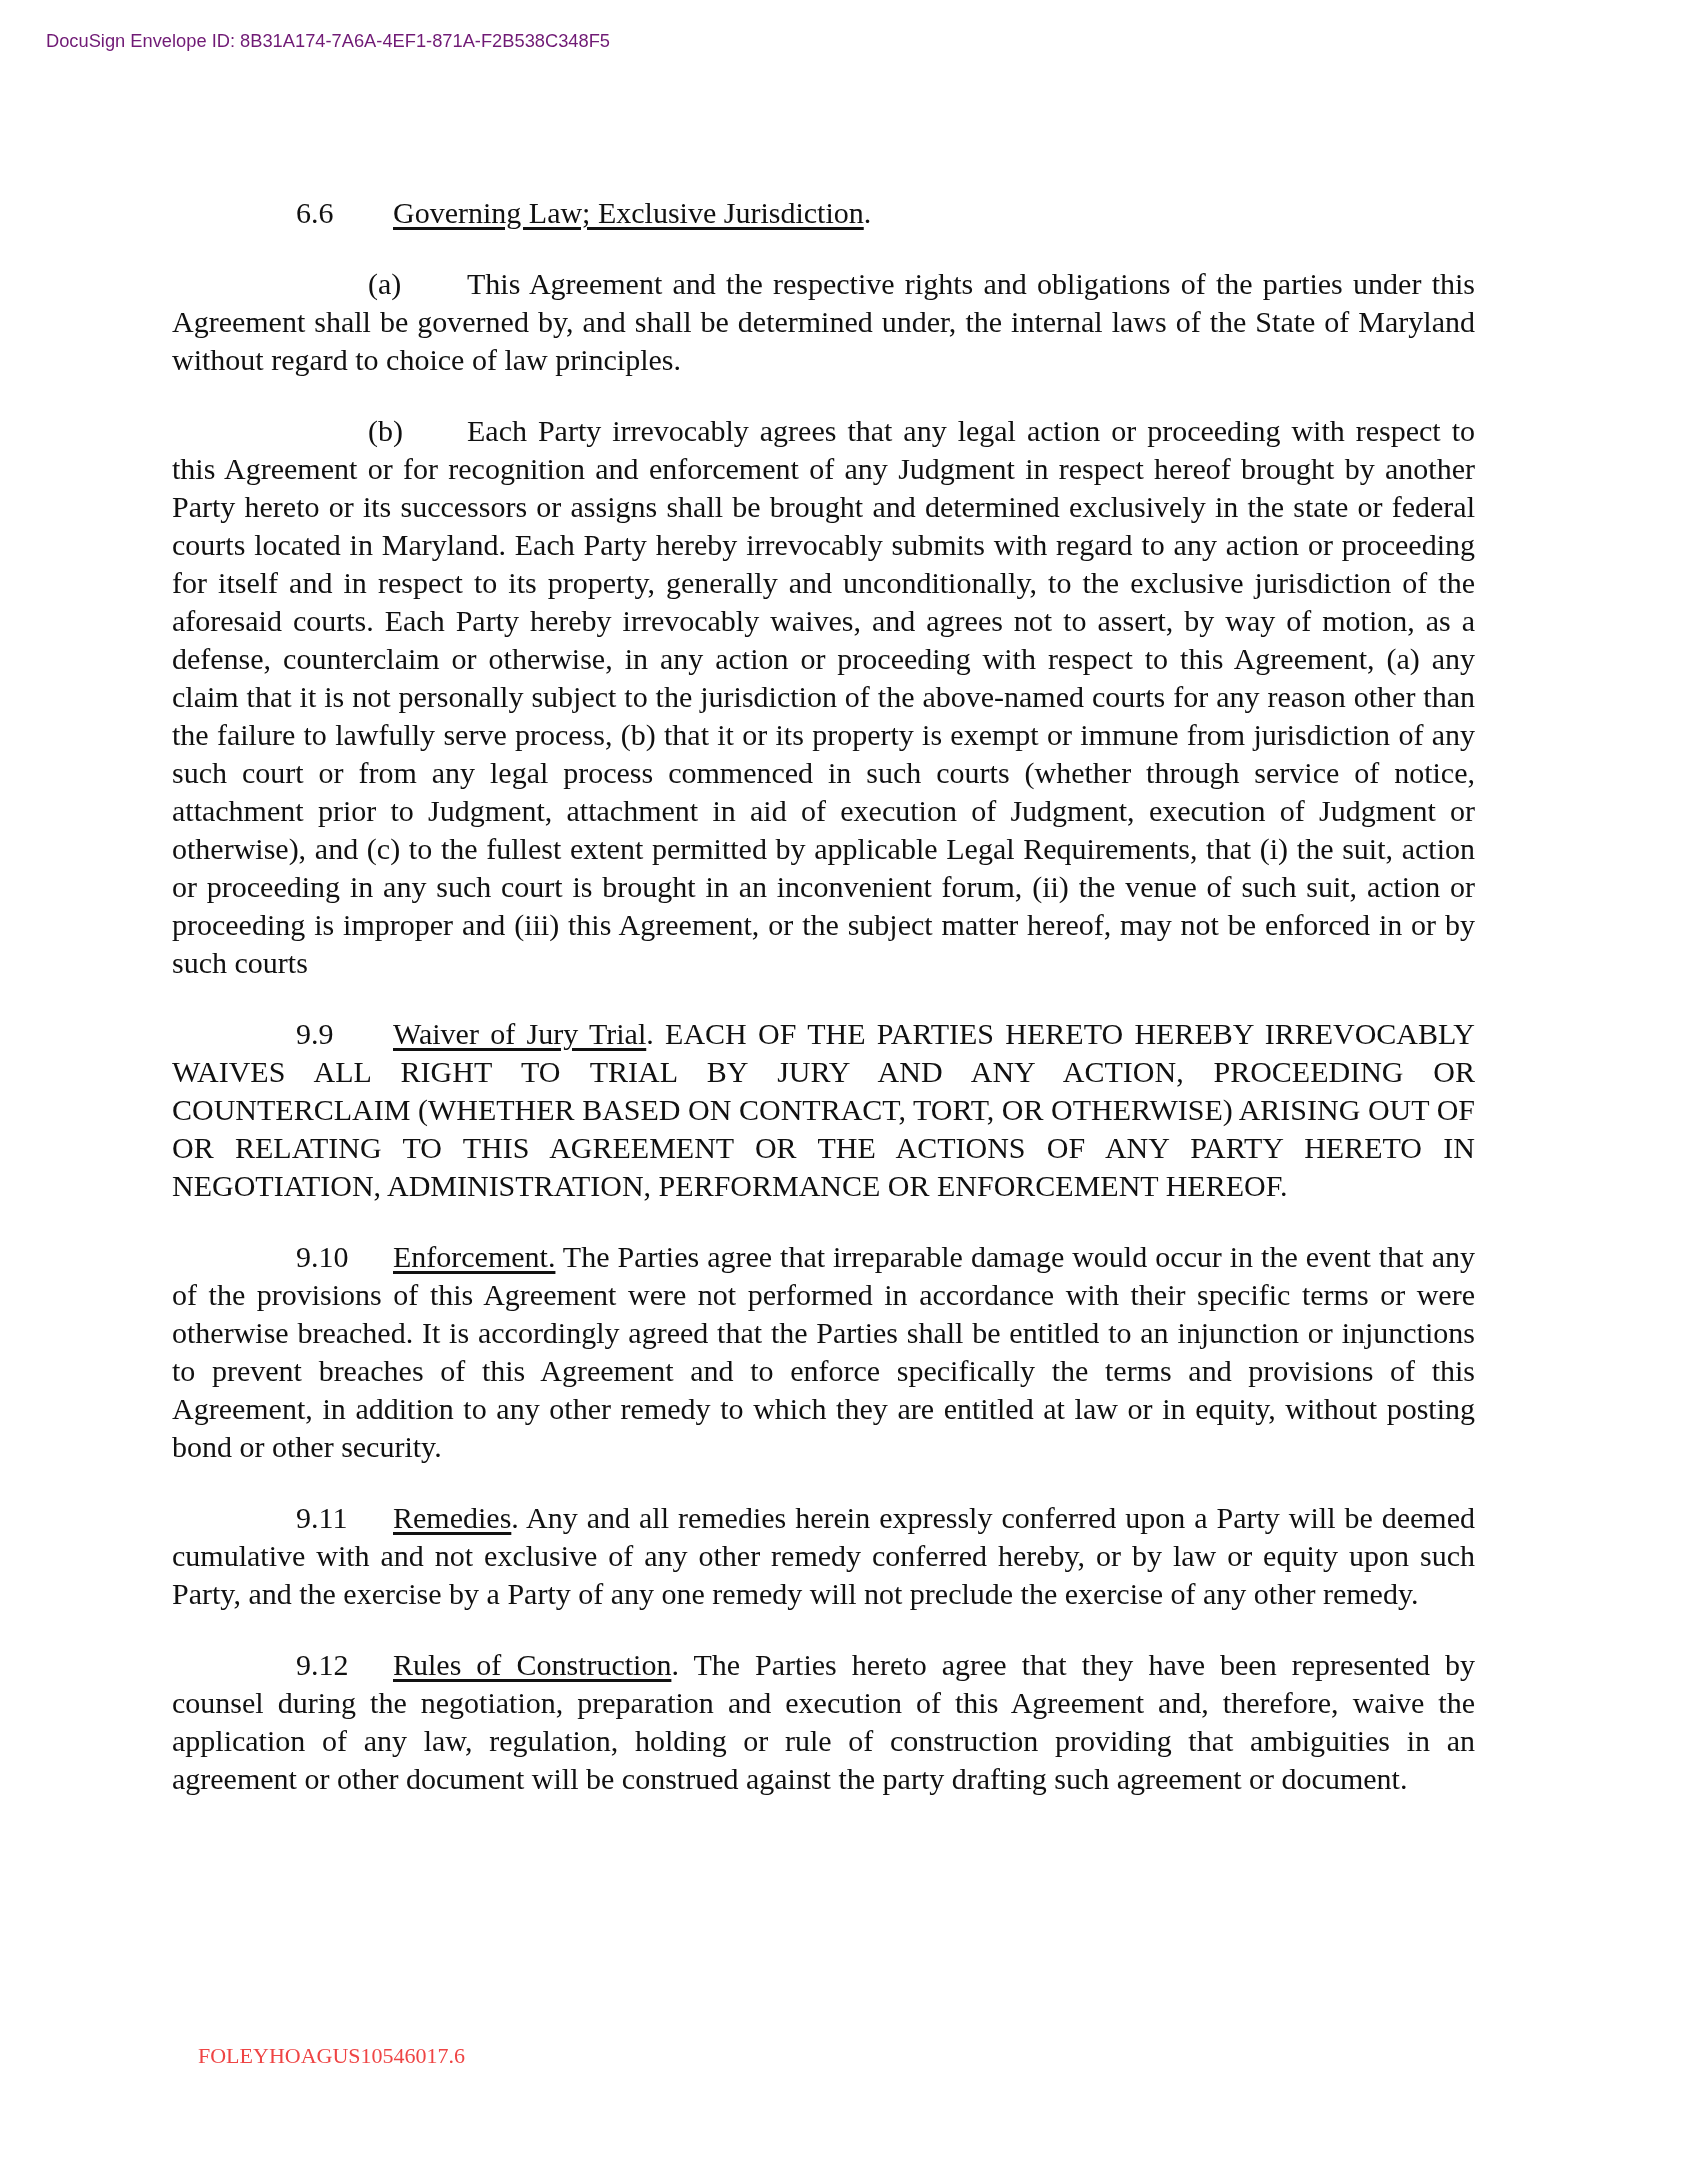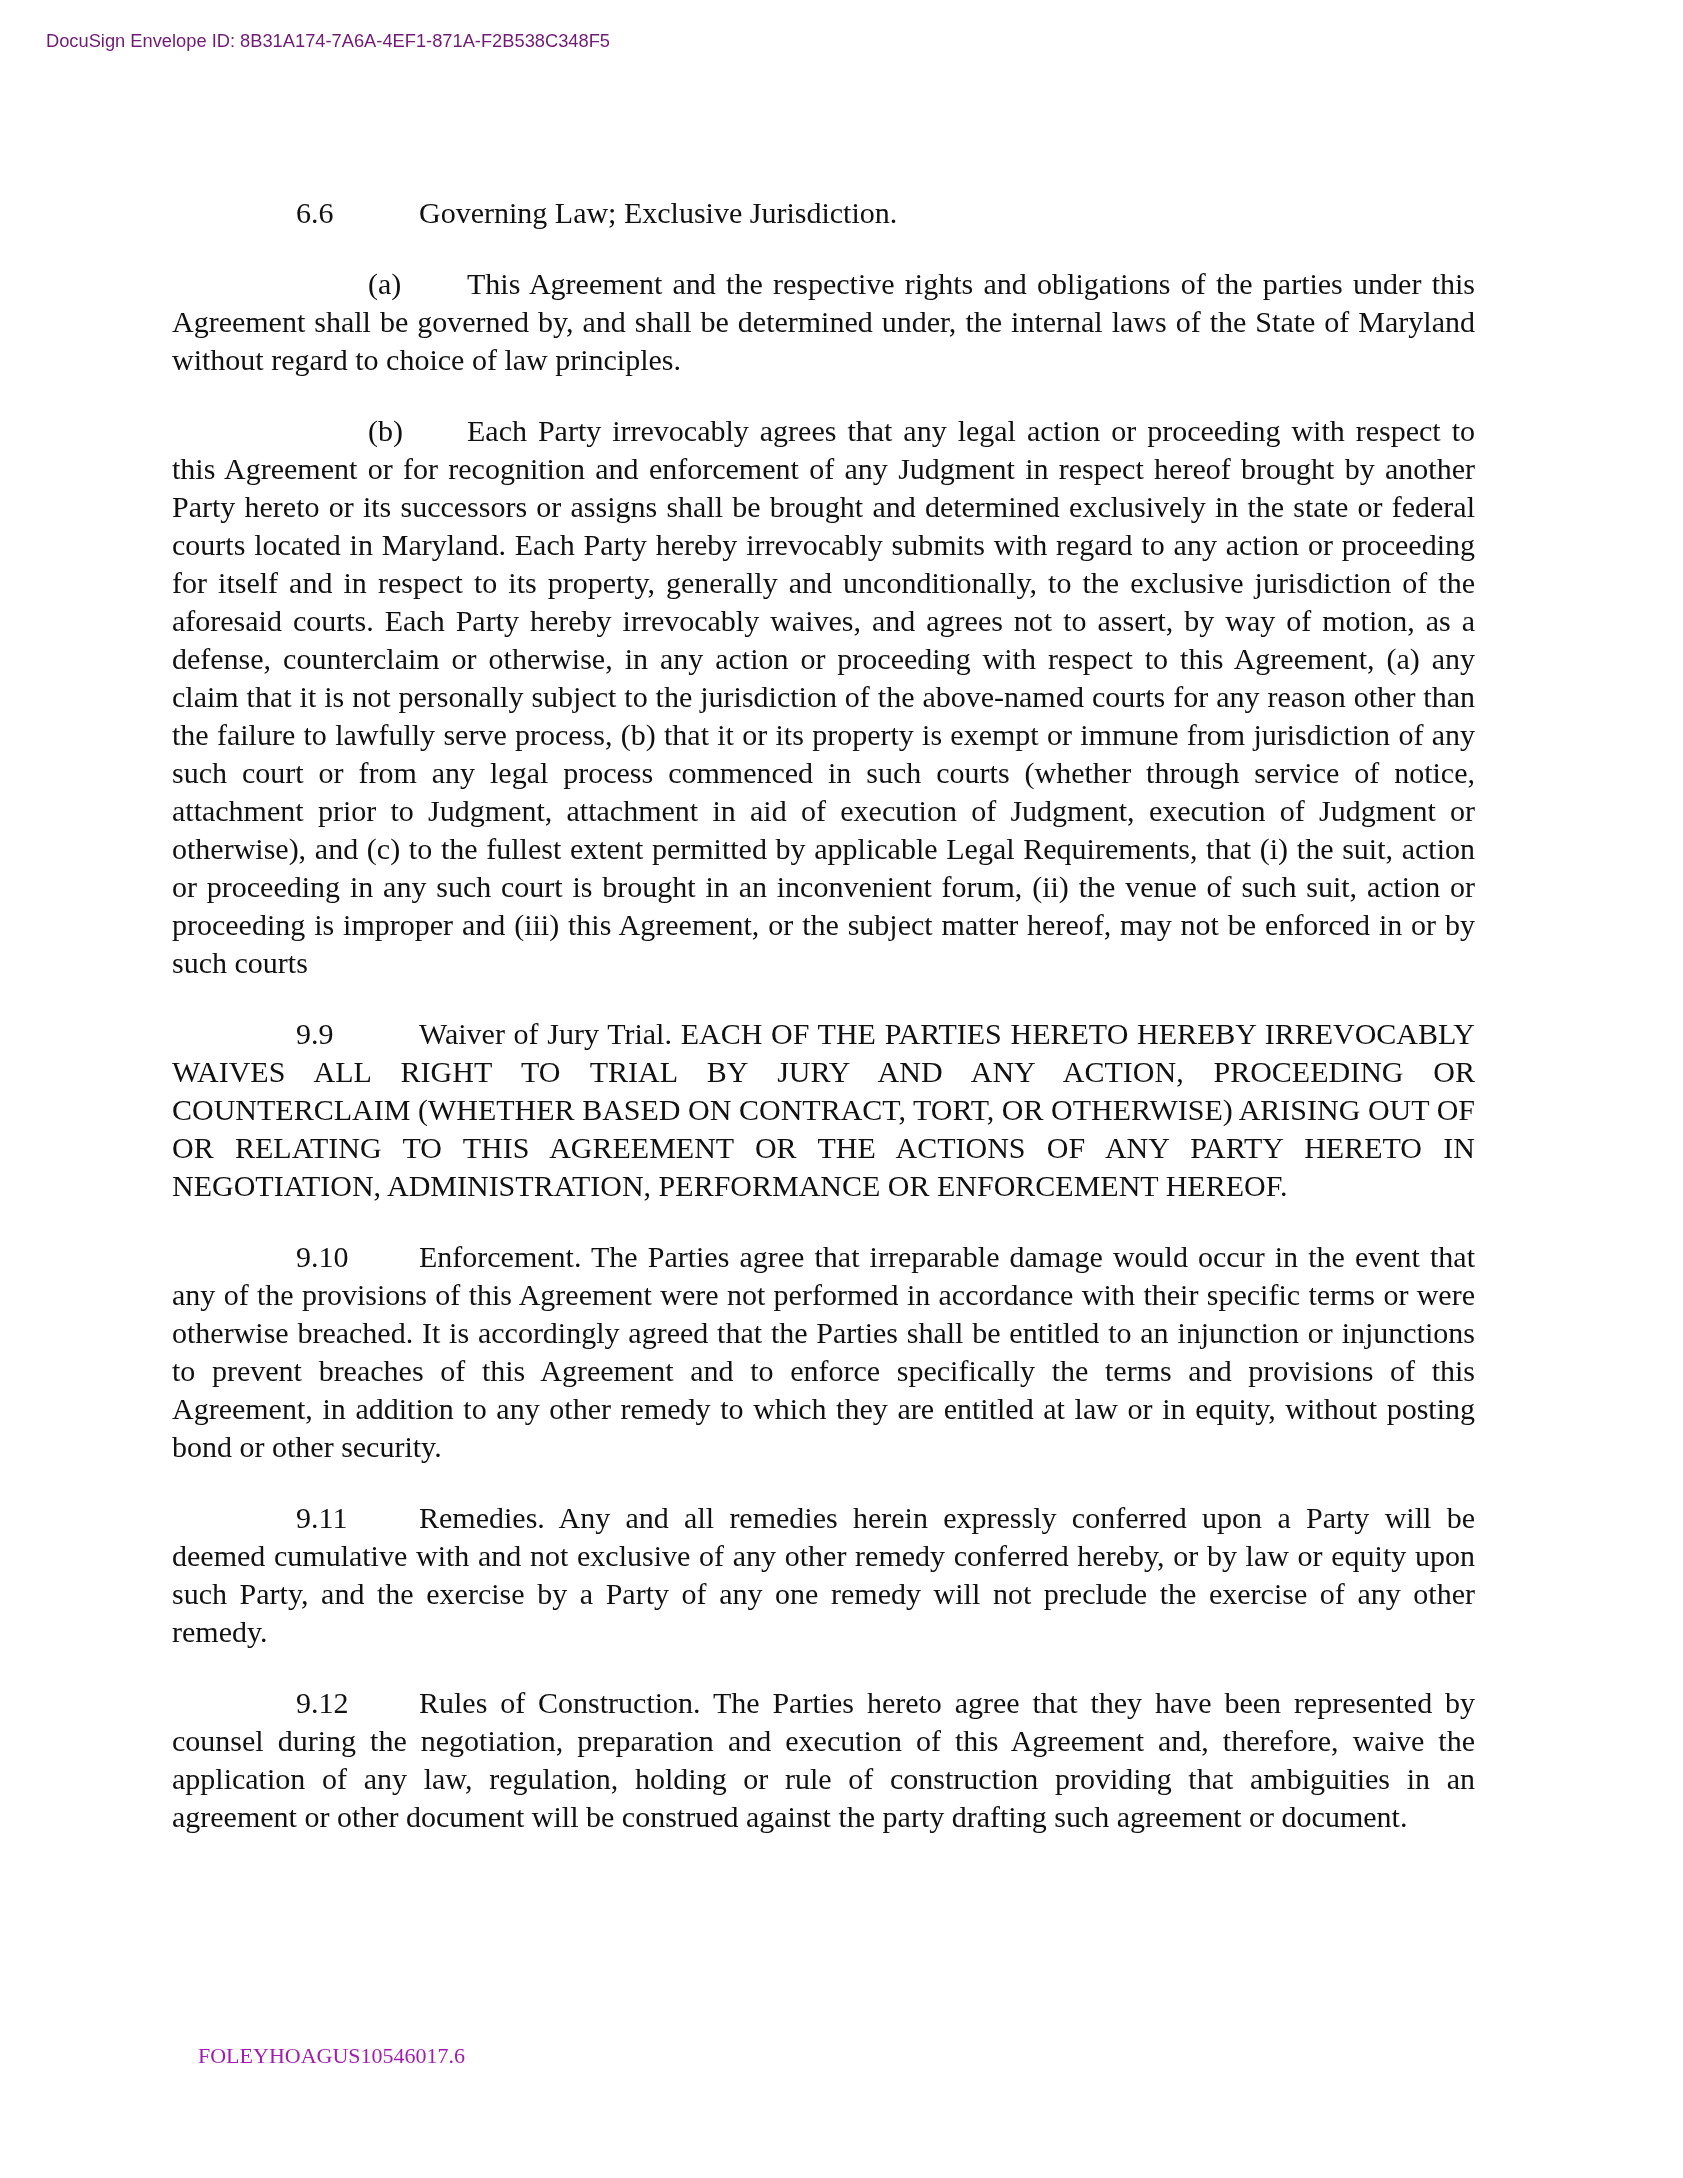--- a/index.html
+++ b/index.html
@@ -11,25 +11,25 @@
   .page {
     position: absolute; left: 172px; top: 194px; width: 1303px;
     font-family: "Liberation Serif", serif; font-size: 30px; line-height: 38px; color: #111;
   }
   .para { text-align: justify; margin: 0 0 33px 0; }
   .head { margin: 0 0 33px 0; padding-left: 124px; }
   .num { display: inline-block; width: 97px; }
   .num-sub { display: inline-block; width: 99px; }
   .indent1 { display: inline-block; width: 124px; }
   .indent2 { display: inline-block; width: 196px; }
-  .u { text-underline-offset: 4px; margin-left: 26px; }
+  .u { text-decoration: underline; text-underline-offset: 4px; }
   .caps { text-align: justify; }
   .footer {
     position: absolute; left: 198px; top: 2043px;
-    font-family: "Liberation Serif", serif; font-size: 22px; color: #a21caf;
+    font-family: "Liberation Serif", serif; font-size: 22px; color: #ef4444;
   }
 </style>
 </head>
 <body>
 
 <div class="envelope">DocuSign Envelope ID: 8B31A174-7A6A-4EF1-871A-F2B538C348F5</div>
 
 <div class="page">
 
   <div class="head">

